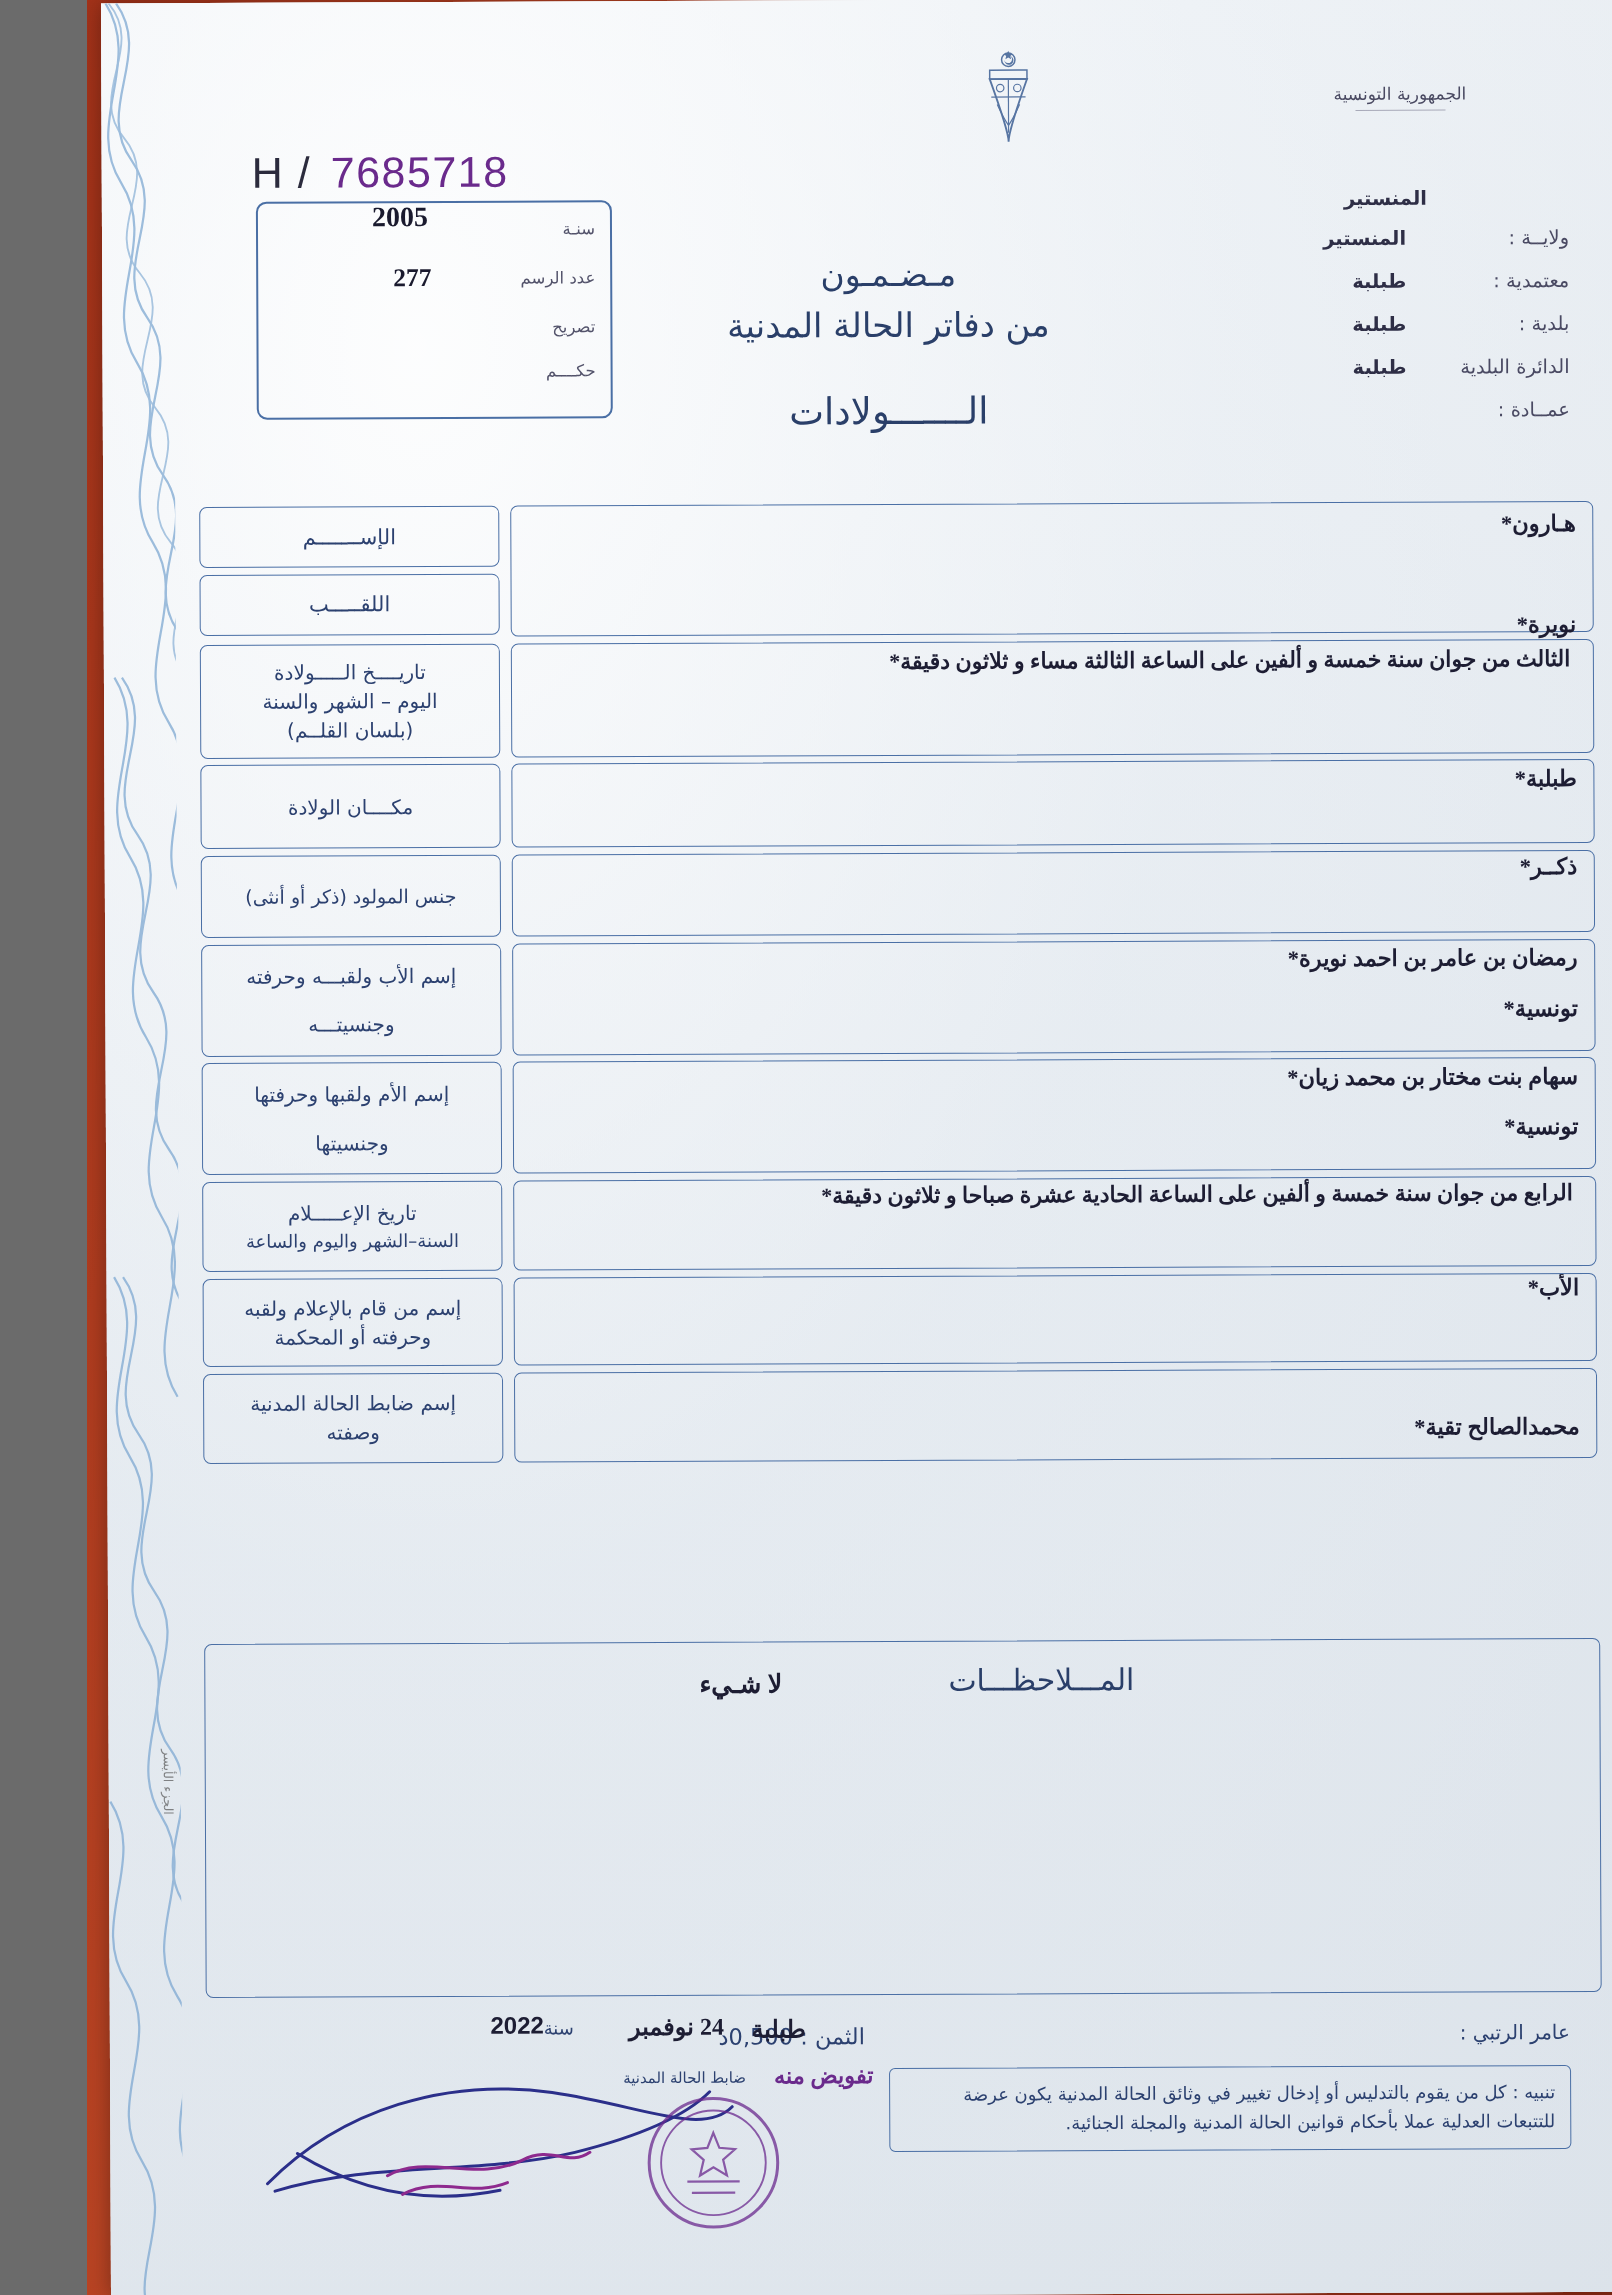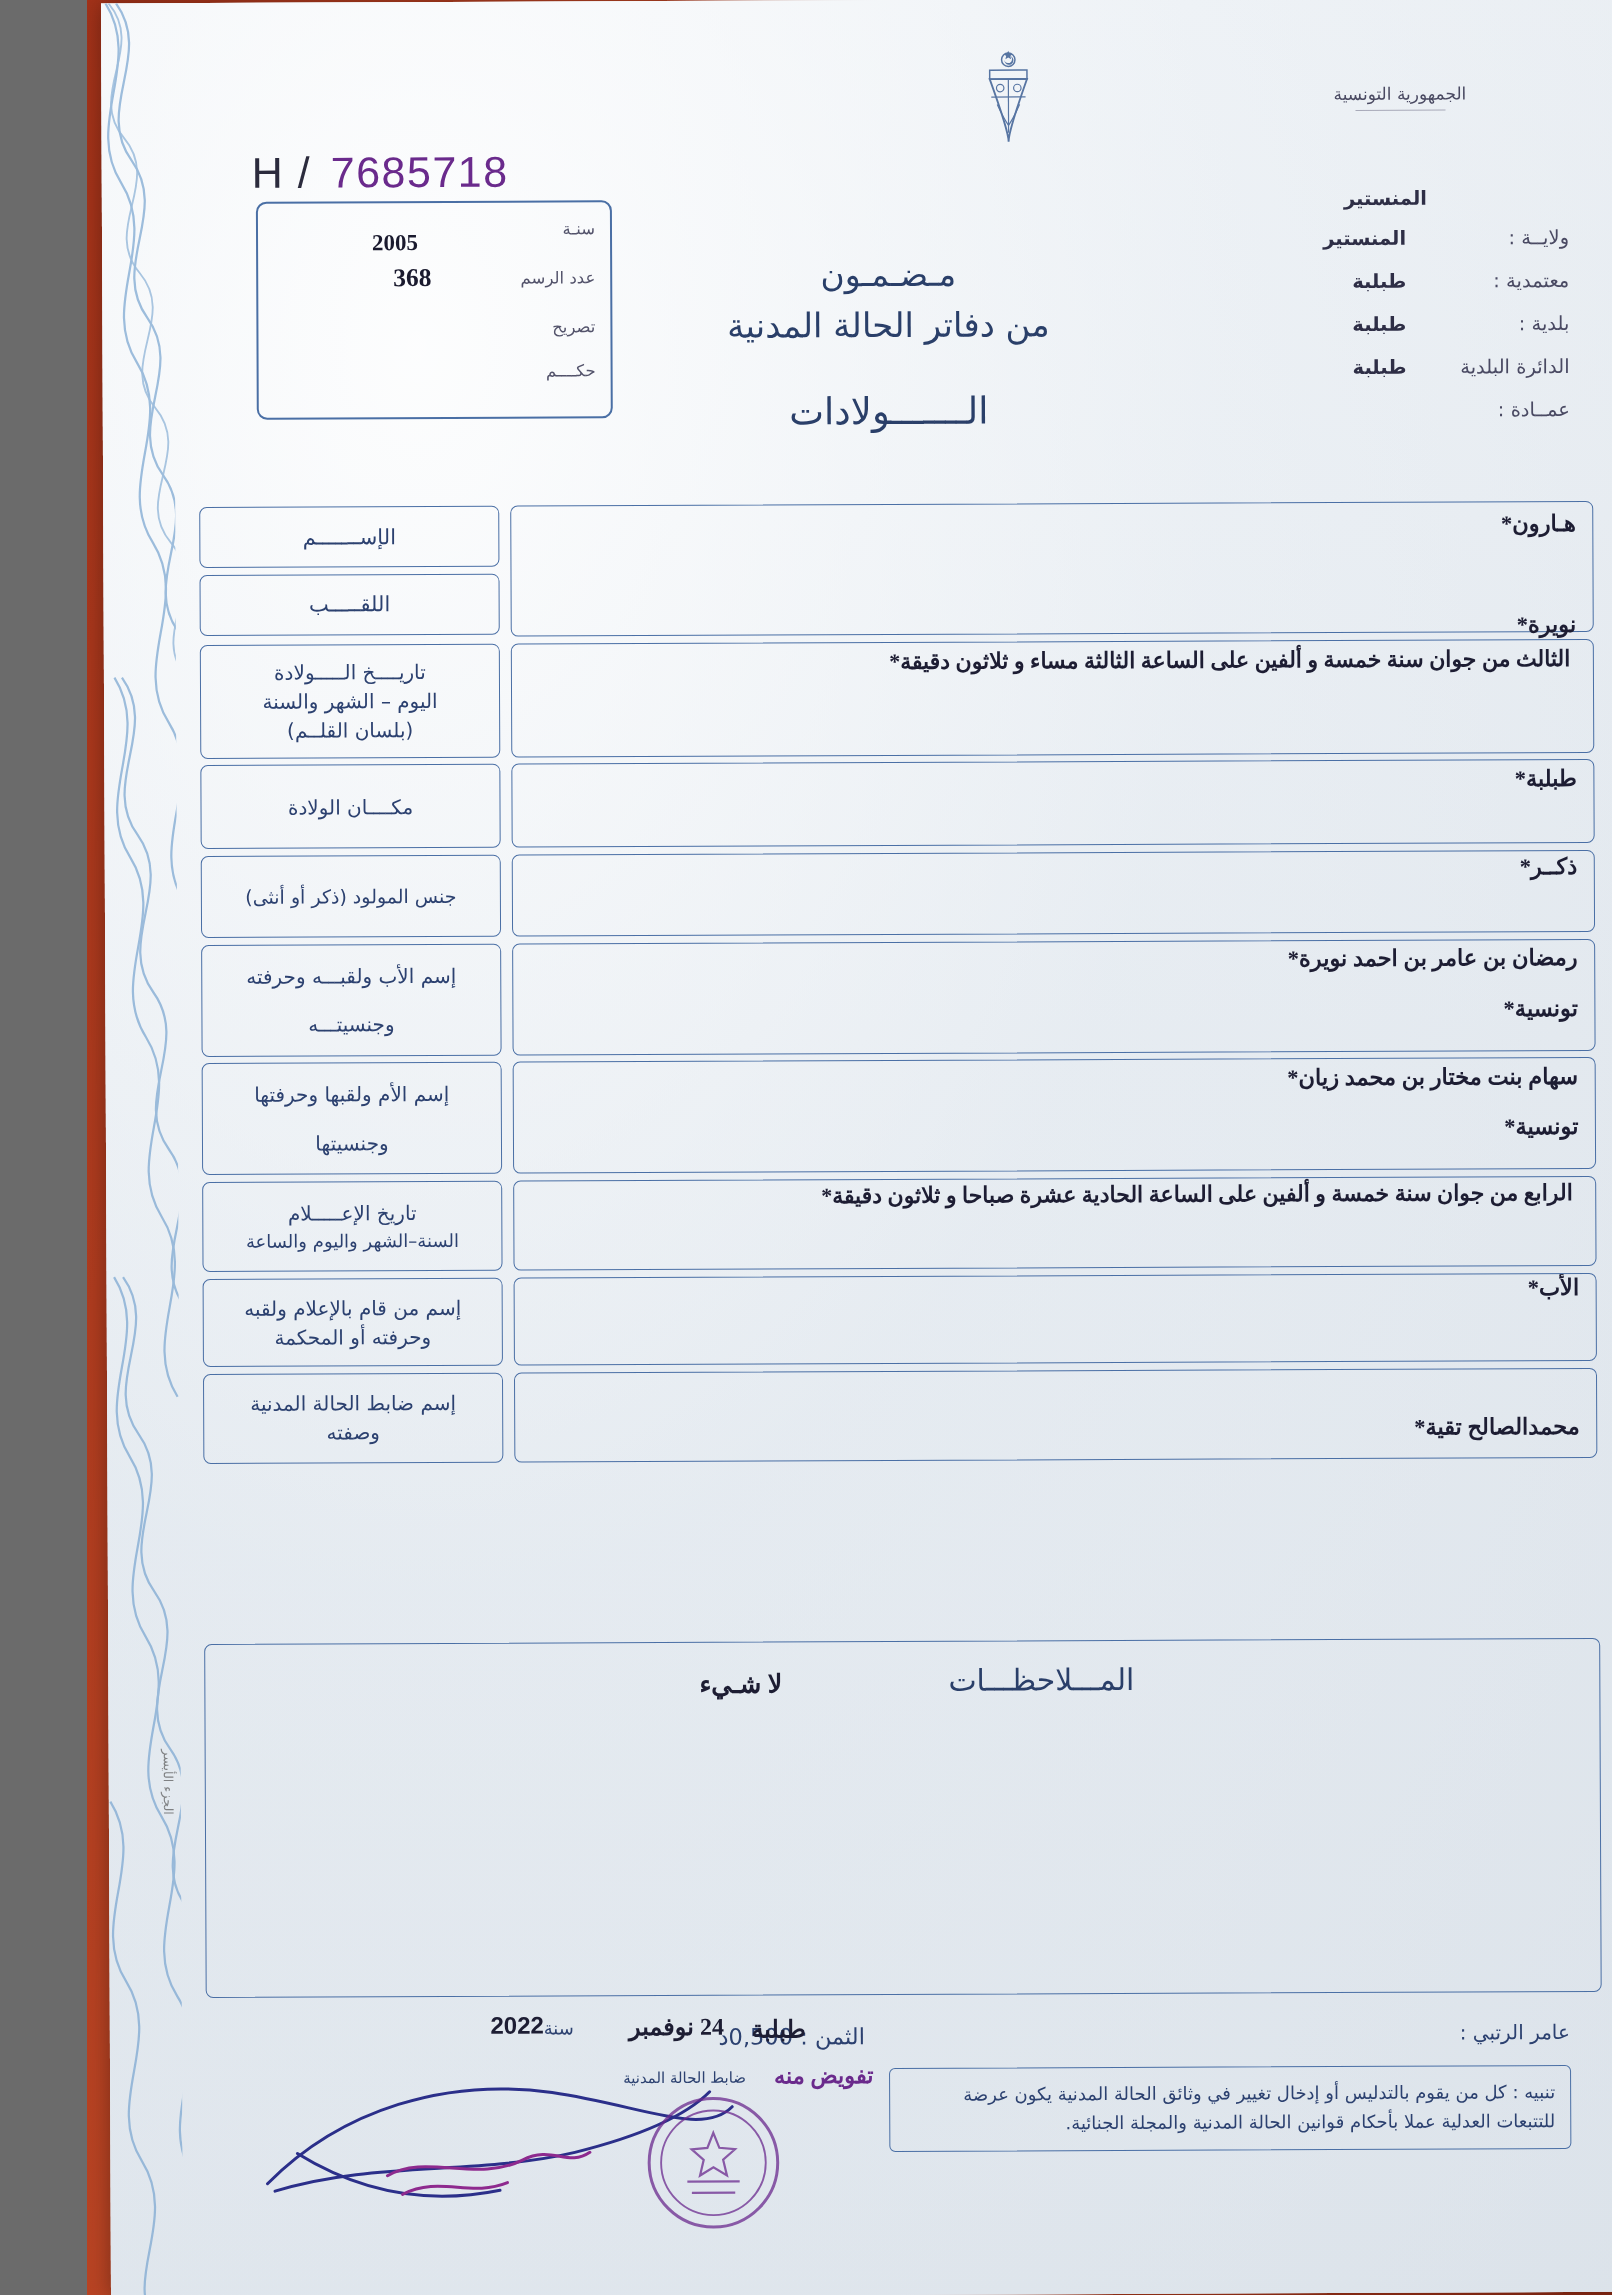--- a/index.html
+++ b/index.html
@@ -156,21 +156,21 @@
   .r2 { top: 66px; }
   .r3 { top: 115px; }
   .r4 { top: 159px; }
   .handwrite {
     position: absolute;
     font-family: "Liberation Serif", serif;
     font-weight: bold;
     color: #1a1a2e;
     direction: ltr;
   }
-  .hw-year { left: 270px; top: 228px; font-size: 23px; font-family: Liberation Serif, serif; }
+  .hw-year { left: 270px; top: 199px; font-size: 28px; font-family: Liberation Serif, serif; }
   .hw-num  { left: 291px; top: 261px; font-size: 25.5px; }
 
   
   .title-block {
     position: absolute;
     left: 0; right: 0;
     top: 255px;
     text-align: center;
     color: #2b3f66;
   }
@@ -514,21 +514,21 @@
           <span class="lbl">عدد الرسم</span>
         </div>
         <div class="row r3">
           <span class="lbl">تصريح</span>
         </div>
         <div class="row r4">
           <span class="lbl">حكــــم</span>
         </div>
       </div>
       <div class="handwrite hw-year">2005</div>
-      <div class="handwrite hw-num">368</div>
+      <div class="handwrite hw-num">277</div>
 
       <div class="title-block">
         <div class="t1">مـضـمـون</div>
         <div class="t2">من دفاتر الحالة المدنية</div>
         <div class="t3">الـــــــولادات</div>
       </div>
 
       <div class="form">
 
         <div class="frow">

